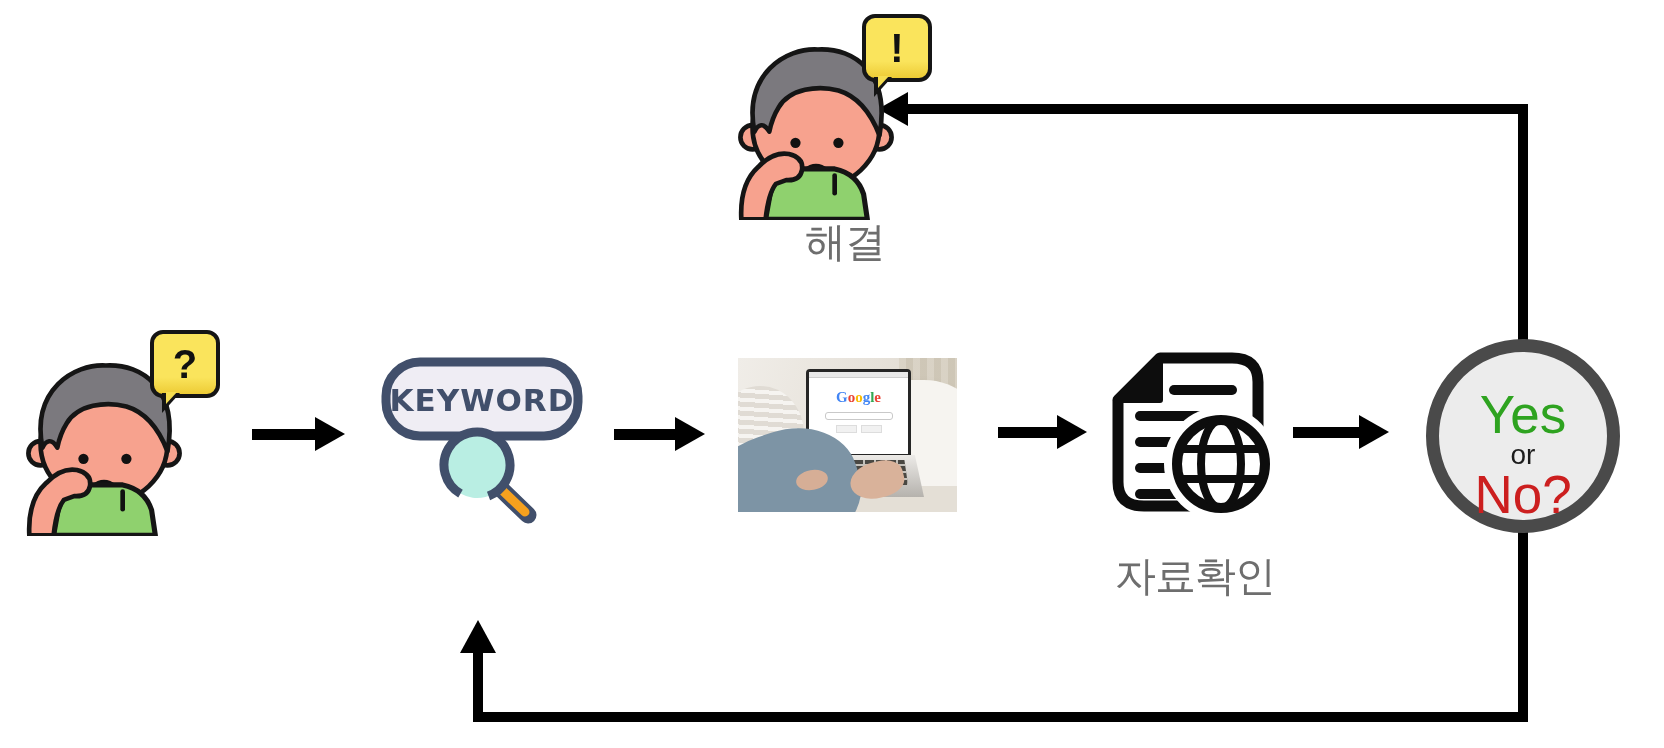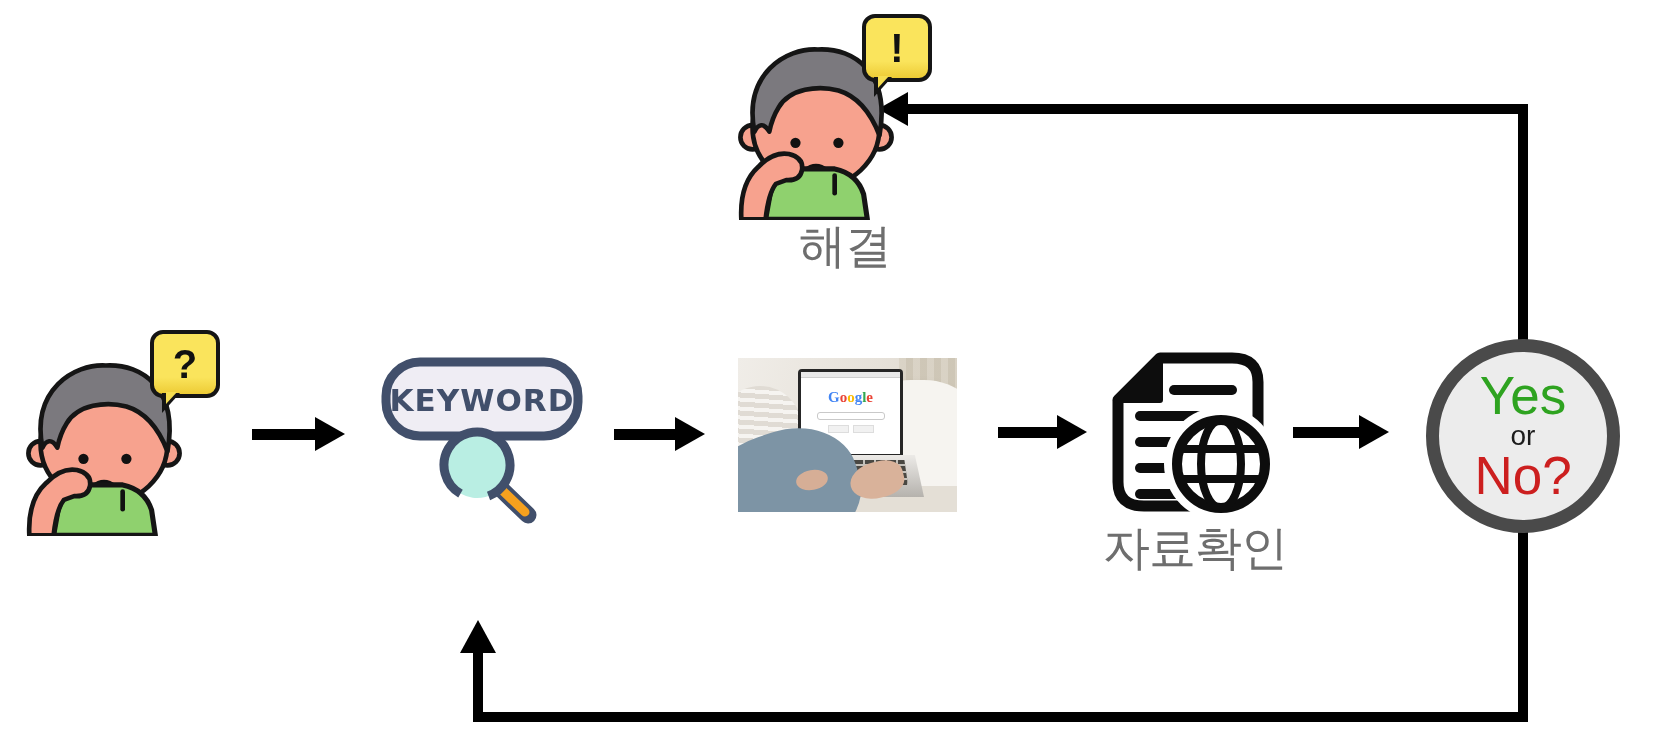--- a/index.html
+++ b/index.html
@@ -1,21 +1,21 @@
 <!DOCTYPE html>
 <html><head>
 <meta charset="utf-8">
 <style>
   html,body{margin:0;padding:0;background:#fff;}
   #canvas{position:relative;width:1664px;height:748px;background:#ffffff;overflow:hidden;
           font-family:"Liberation Sans","DejaVu Sans",sans-serif;}
   .abs{position:absolute;}
 
   
-  .step-label{position:absolute;text-align:center;color:#6e6e6e;font-size:47px;
+  .step-label{position:absolute;text-align:center;color:#6e6e6e;font-size:41px;
               font-weight:500;letter-spacing:-1px;line-height:1.1;}
 
   
   .arrow{position:absolute;height:11px;background:#000;}
   .arrow::after{content:'';position:absolute;right:-29px;top:-12px;width:0;height:0;
                 border-left:30px solid #000;border-top:17px solid transparent;border-bottom:17px solid transparent;}
 
   
   .loop-seg{position:absolute;background:#000;}
   .head-left{content:'';position:absolute;left:-30px;top:-12px;width:0;height:0;
@@ -33,36 +33,36 @@
           border:4px solid #151515;border-radius:13px;display:flex;align-items:center;justify-content:center;
           font-weight:bold;font-size:40px;color:#111;z-index:3;}
   .bubble::after{content:'';position:absolute;left:8px;bottom:-19px;width:0;height:0;
                  border-top:20px solid #151515;border-right:18px solid transparent;}
   .bubble::before{content:'';position:absolute;left:12px;bottom:-10px;width:0;height:0;z-index:1;
                   border-top:12px solid #f5dd50;border-right:11px solid transparent;}
 
   
   .decision{position:absolute;left:1426px;top:339px;width:194px;height:194px;box-sizing:border-box;
             background:#ECECEC;border:13px solid #4A4A4A;border-radius:50%;z-index:2;
-            display:flex;flex-direction:column;align-items:center;justify-content:center;}
+            display:flex;flex-direction:column;align-items:center;justify-content:flex-end;}
   .decision .yes{color:#2EA320;font-size:53px;line-height:.95;}
   .decision .or{color:#1c1c1c;font-size:28px;line-height:1.05;}
   .decision .no{color:#CC1F1F;font-size:53px;line-height:.95;}
 
   
   .photo{position:absolute;left:738px;top:358px;width:219px;height:154px;overflow:hidden;
          background:linear-gradient(105deg,#f0ede8,#e6e1d9 55%,#dad3c8);}
   .curtain{position:absolute;right:0;top:0;width:58px;height:86px;opacity:.85;
            background:repeating-linear-gradient(90deg,#d8d1c3 0 7px,#cbc3b2 7px 14px);}
   .pillow-r{position:absolute;right:-28px;top:22px;width:135px;height:125px;background:#f6f4f0;
             border-radius:45%;box-shadow:-6px 8px 14px rgba(0,0,0,.13);}
   .pillow-l{position:absolute;left:-22px;top:28px;width:88px;height:95px;background:#ece7df;border-radius:50%;
             background-image:repeating-linear-gradient(4deg,rgba(255,255,255,.55) 0 4px,rgba(0,0,0,.05) 4px 9px);}
   .sofa-base{position:absolute;left:0;bottom:0;width:100%;height:26px;background:#e4dfd6;}
-  .screen{position:absolute;left:60px;top:11px;width:105px;height:88px;background:#fff;box-sizing:border-box;
+  .screen{position:absolute;left:68px;top:11px;width:105px;height:88px;background:#fff;box-sizing:border-box;
           border:3px solid #262626;border-radius:4px 4px 0 0;z-index:2;}
   .tabbar{height:5px;background:#e9e9e9;border-bottom:1px solid #cfcfcf;}
   .glogo{text-align:center;font-size:15px;font-weight:bold;margin-top:11px;
          font-family:"Liberation Serif","DejaVu Serif",serif;}
   .gsearch{width:66px;height:6px;border:1px solid #c9c9c9;border-radius:3px;margin:6px auto 5px;}
   .gbtns{display:flex;gap:4px;justify-content:center;}
   .gbtn{width:19px;height:6px;background:#f1f1f1;border:1px solid #ddd;}
   .deck{position:absolute;left:34px;top:97px;width:152px;height:42px;z-index:3;
         background:linear-gradient(#eceae7,#b5b2ad);clip-path:polygon(6% 0,94% 0,100% 100%,0 100%);}
   .keys{position:absolute;left:16px;top:5px;right:16px;height:25px;background-color:#4a4843;
@@ -157,21 +157,21 @@
       <line x1="40" y1="146" x2="100" y2="146"></line>
     </g>
     <g>
       <circle cx="121" cy="116" r="57" fill="#fff"></circle>
       <circle cx="121" cy="116" r="44" fill="#fff" stroke="#0d0d0d" stroke-width="10"></circle>
       <ellipse cx="121" cy="116" rx="20" ry="44" fill="none" stroke="#0d0d0d" stroke-width="8"></ellipse>
       <line x1="80" y1="101" x2="162" y2="101" stroke="#0d0d0d" stroke-width="8"></line>
       <line x1="80" y1="131" x2="162" y2="131" stroke="#0d0d0d" stroke-width="8"></line>
     </g>
   </svg>
-  <div class="step-label" style="left:1040px;top:522px;width:310px">자료확인</div>
+  <div class="step-label" style="left:1040px;top:554px;width:310px">자료확인</div>
 
   <div class="arrow" style="left:1293px;top:427px;width:67px"></div>
 
   <div class="loop-seg" style="left:1518px;top:104px;width:10px;height:242px"></div>
   <div class="loop-seg" style="left:908px;top:104px;width:620px;height:10px">
     <div class="head-left"></div>
   </div>
   <div class="loop-seg" style="left:1518px;top:528px;width:10px;height:194px"></div>
   <div class="loop-seg" style="left:473px;top:712px;width:1055px;height:10px"></div>
   <div class="loop-seg" style="left:473px;top:652px;width:10px;height:62px"></div>

